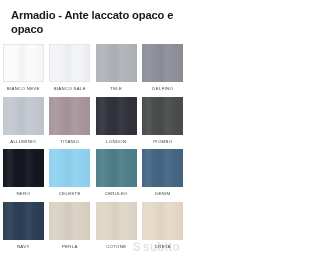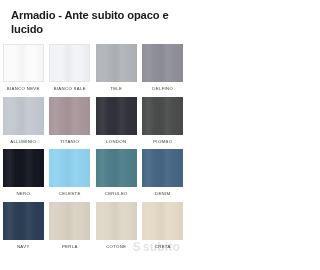--- a/index.html
+++ b/index.html
@@ -110,21 +110,21 @@
     color: #6d6358;
     letter-spacing: 0.2px;
     line-height: 1;
   }
 </style>
 </head>
 <body>
 
 <div class="page">
 
-  <div class="page-title">Armadio - Ante subito opaco e lucido</div>
+  <div class="page-title">Armadio - Ante laccato opaco e opaco</div>
 
   <div class="swatch-grid">
       <div class="swatch-cell">
         <div class="swatch-chip is-light" style="background: rgb(251, 251, 251);"></div>
         <div class="swatch-label">BIANCO NEVE</div>
       </div>
       <div class="swatch-cell">
         <div class="swatch-chip is-light" style="background: rgb(242, 243, 246);"></div>
         <div class="swatch-label">BIANCO SALE</div>
       </div>

